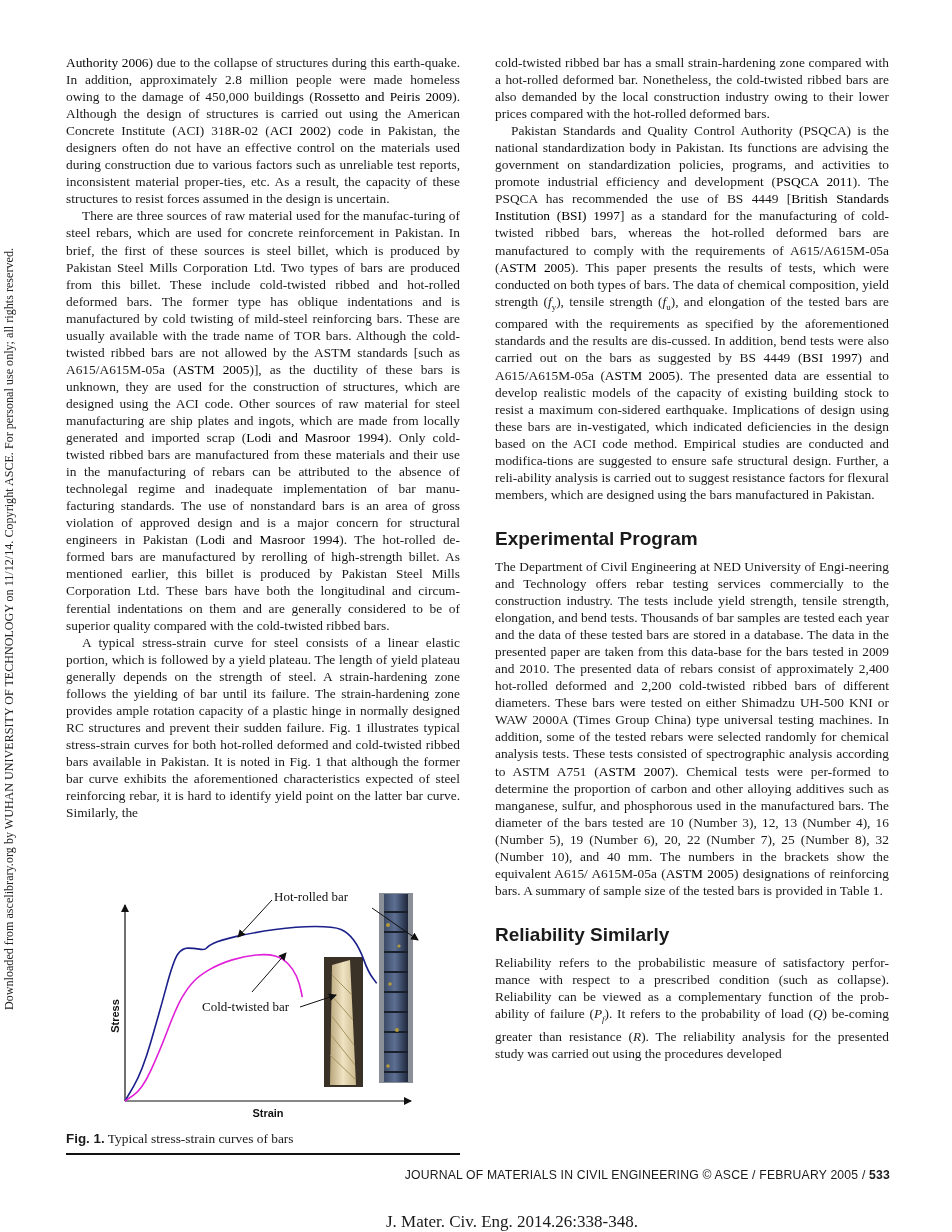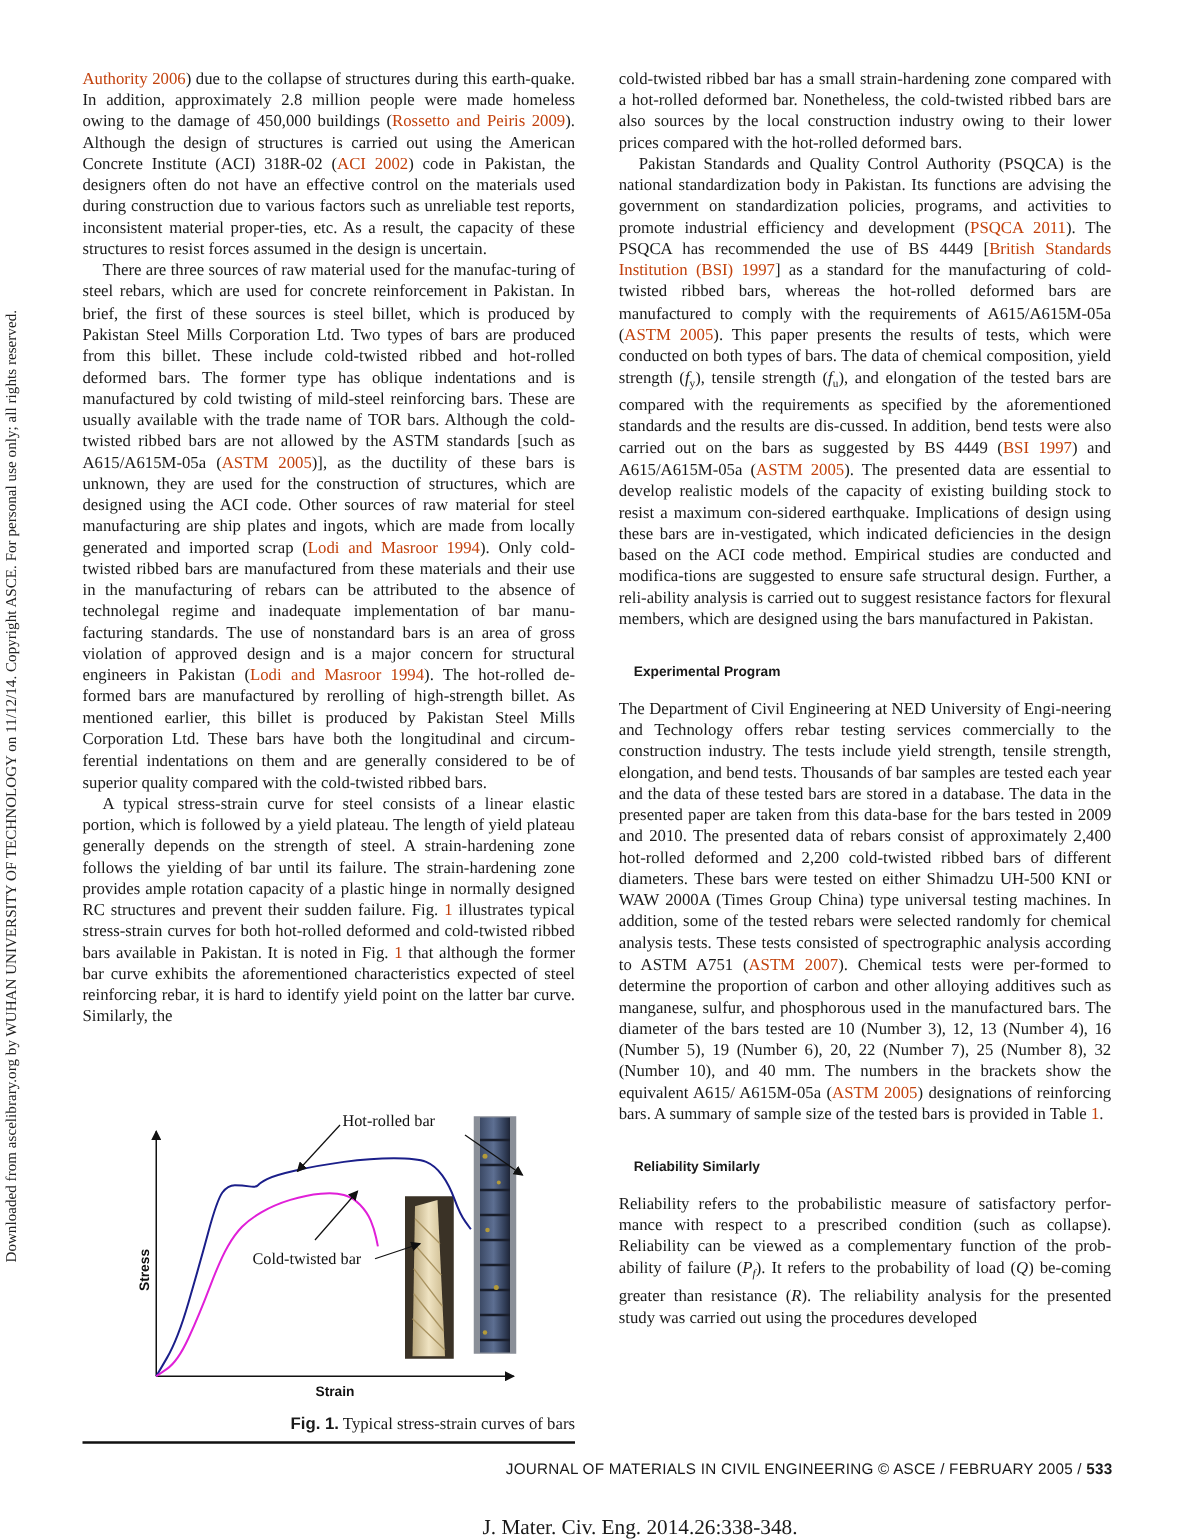--- a/index.html
+++ b/index.html
@@ -4,31 +4,31 @@
 <style>
   html, body { margin:0; padding:0; background:#fff; }
   body { width:952px; height:1232px; position:relative; overflow:hidden;
          font-family:"Liberation Serif", "DejaVu Serif", serif; color:#1a1a1a; }
   .col { position:absolute; width:394px; font-size:13.4px; line-height:17.05px;
          text-align:justify; hyphens:none; }
   .col p { margin:0; }
   .col p.ind { text-indent:16px;font-family:Liberation Serif, serif; }
   #col-left { left:66px; top:54px; }
   #col-right { left:495px; top:54px; }
-  .ref { color:#c2410c; }
+  .ref { color:#000000; }
   .sec { font-family:"Liberation Sans", "DejaVu Sans", sans-serif; font-weight:bold;
-         font-size:11px; margin:12px; }
+         font-size:19px; margin:0; }
   #side-note { position:absolute; left:2px; top:1010px; transform-origin:0 0;
                transform:rotate(-90deg); white-space:nowrap; font-size:12px; color:#222;
                letter-spacing:0.05px; }
   #figure { position:absolute; left:66px; top:880px; width:394px; height:275px; }
   #fig-svg { position:absolute; left:0; top:0; }
   .lbl { font-family:"Liberation Serif", serif; font-size:13px; fill:#111; }
   .axlbl { font-family:"Liberation Sans", sans-serif; font-weight:bold; font-size:11px; fill:#111; }
-  #fig-caption { position:absolute; left:0; width:394px; top:251px; text-align:right; font-size:13.4px; }
+  #fig-caption { position:absolute; left:0; width:394px; top:251px; text-align:left; font-size:13.4px; }
   #fig-caption .fl { font-family:"Liberation Sans", sans-serif; font-weight:bold; }
   #fig-rule { position:absolute; left:0; top:273px; width:394px; height:2px; background:#111; }
   #footer { position:absolute; right:62px; top:1168px; font-family:"Liberation Sans", sans-serif;
             font-size:12.2px; letter-spacing:0.2px; }
   #footer b { font-weight:bold; }
   #citation { position:absolute; left:386px; top:1212px; font-size:17px; }
 </style>
 </head>
 <body>
 
@@ -108,21 +108,21 @@
     <line x1="306" y1="28" x2="352" y2="60" stroke="#111" stroke-width="1" marker-end="url(#arr)"></line>
     <text class="lbl" x="136" y="131">Cold-twisted bar</text>
     <line x1="186" y1="112" x2="220" y2="73" stroke="#111" stroke-width="1" marker-end="url(#arr)"></line>
     <line x1="234" y1="127" x2="270" y2="115" stroke="#111" stroke-width="1" marker-end="url(#arr)"></line>
   </svg>
   <div id="fig-caption"><span class="fl">Fig. 1.</span><span> Typical stress-strain curves of bars</span></div>
   <div id="fig-rule"></div>
 </div>
 
 <div class="col" id="col-right">
-  <p><span>cold-twisted ribbed bar has a small strain-hardening zone compared with a hot-rolled deformed bar. Nonetheless, the cold-twisted ribbed bars are also sources by the local construction industry owing to their lower prices compared with the hot-rolled deformed bars.</span></p>
+  <p><span>cold-twisted ribbed bar has a small strain-hardening zone compared with a hot-rolled deformed bar. Nonetheless, the cold-twisted ribbed bars are also demanded by the local construction industry owing to their lower prices compared with the hot-rolled deformed bars.</span></p>
   <p class="ind"><span>Pakistan Standards and Quality Control Authority (PSQCA) is the national standardization body in Pakistan. Its functions are advising the government on standardization policies, programs, and activities to promote industrial efficiency and development (</span><a class="ref">PSQCA 2011</a><span>). The PSQCA has recommended the use of BS 4449 [</span><a class="ref">British Standards Institution (BSI) 1997</a><span>] as a standard for the manufacturing of cold-twisted ribbed bars, whereas the hot-rolled deformed bars are manufactured to comply with the requirements of A615/A615M-05a (</span><a class="ref">ASTM 2005</a><span>). This paper presents the results of tests, which were conducted on both types of bars. The data of chemical composition, yield strength (</span><i>f</i><sub style="font-size: 9px;">y</sub><span>), tensile strength (</span><i>f</i><sub style="font-size: 9px;">u</sub><span>), and elongation of the tested bars are compared with the requirements as specified by the aforementioned standards and the results are dis-cussed. In addition, bend tests were also carried out on the bars as suggested by BS 4449 (</span><a class="ref">BSI 1997</a><span>) and A615/A615M-05a (</span><a class="ref">ASTM 2005</a><span>). The presented data are essential to develop realistic models of the capacity of existing building stock to resist a maximum con-sidered earthquake. Implications of design using these bars are in-vestigated, which indicated deficiencies in the design based on the ACI code method. Empirical studies are conducted and modifica-tions are suggested to ensure safe structural design. Further, a reli-ability analysis is carried out to suggest resistance factors for flexural members, which are designed using the bars manufactured in Pakistan.</span></p>
   <h2 class="sec" style="margin-top:27px;margin-bottom:11px;">Experimental Program</h2>
   <p><span>The Department of Civil Engineering at NED University of Engi-neering and Technology offers rebar testing services commercially to the construction industry. The tests include yield strength, tensile strength, elongation, and bend tests. Thousands of bar samples are tested each year and the data of these tested bars are stored in a database. The data in the presented paper are taken from this data-base for the bars tested in 2009 and 2010. The presented data of rebars consist of approximately 2,400 hot-rolled deformed and 2,200 cold-twisted ribbed bars of different diameters. These bars were tested on either Shimadzu UH-500 KNI or WAW 2000A (Times Group China) type universal testing machines. In addition, some of the tested rebars were selected randomly for chemical analysis tests. These tests consisted of spectrographic analysis according to ASTM A751 (</span><a class="ref">ASTM 2007</a><span>). Chemical tests were per-formed to determine the proportion of carbon and other alloying additives such as manganese, sulfur, and phosphorous used in the manufactured bars. The diameter of the bars tested are 10 (Number 3), 12, 13 (Number 4), 16 (Number 5), 19 (Number 6), 20, 22 (Number 7), 25 (Number 8), 32 (Number 10), and 40 mm. The numbers in the brackets show the equivalent A615/ A615M-05a (</span><a class="ref">ASTM 2005</a><span>) designations of reinforcing bars. A summary of sample size of the tested bars is provided in Table </span><a class="ref">1</a><span>.</span></p>
   <h2 class="sec" style="margin-top:27px;margin-bottom:11px;">Reliability Similarly</h2>
   <p><span>Reliability refers to the probabilistic measure of satisfactory perfor-mance with respect to a prescribed condition (such as collapse). Reliability can be viewed as a complementary function of the prob-ability of failure (</span><i>P</i><sub style="font-size: 9px; font-style: italic;">f</sub><span>). It refers to the probability of load (</span><i>Q</i><span>) be-coming greater than resistance (</span><i>R</i><span>). The reliability analysis for the presented study was carried out using the procedures developed</span></p>
 </div>
 
 <div id="footer"><span>JOURNAL OF MATERIALS IN CIVIL ENGINEERING © ASCE / FEBRUARY 2005 / </span><b>533</b></div>
 <div id="citation">J. Mater. Civ. Eng. 2014.26:338-348.</div>
 

